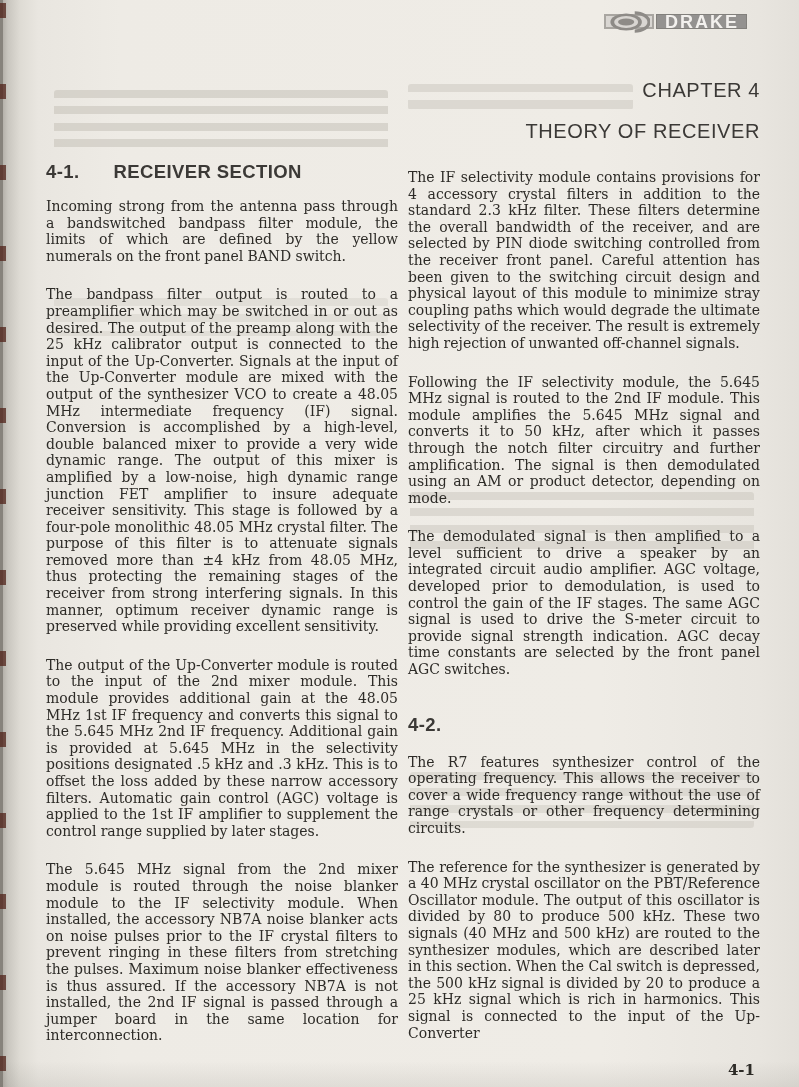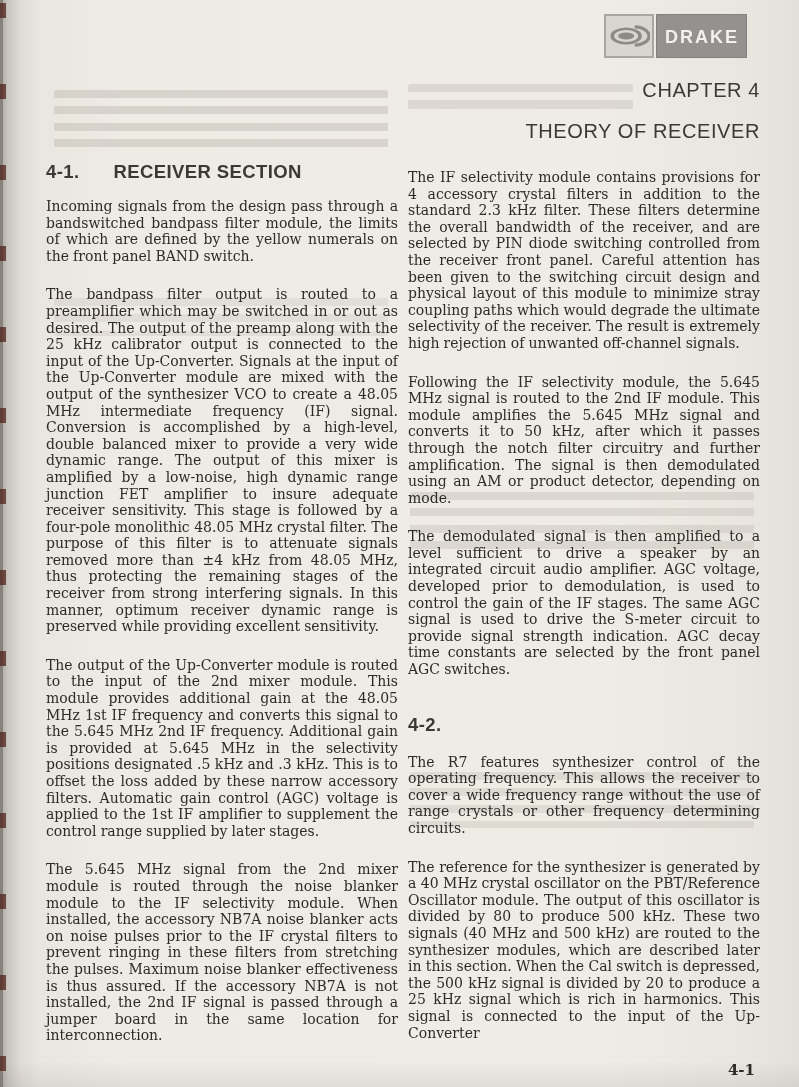--- a/index.html
+++ b/index.html
@@ -30,21 +30,21 @@
       #c6c2b9 0 8px, rgba(0,0,0,0) 8px 16.5px);
     border-radius:3px; }
   .ghost-a { left:54px;  top:90px;  width:334px; height:62px; }
   .ghost-b { left:408px; top:84px;  width:225px; height:26px; opacity:0.45; }
   .ghost-c { left:410px; top:492px; width:344px; height:64px; opacity:0.45; }
   .ghost-d { left:410px; top:772px; width:344px; height:56px; opacity:0.40; }
   .ghost-e { left:54px;  top:298px; width:334px; height:38px; opacity:0.30; }
 
   
   .logo { position:absolute; top:14px; right:52px; z-index:3;
-    display:flex; align-items:stretch; height:44px; }
+    display:flex; align-items:stretch; height:15px; }
   .logo-emblem { width:50px; box-sizing:border-box;
     background:#d9d6d2; border:2px solid #a9a6a1;
     display:flex; align-items:center; justify-content:center; }
   .logo-emblem svg { display:block; }
   .logo-text { box-sizing:border-box; margin-left:2px;
     background:#949290; border:1px solid #82807c;
     color:#f3f1ee; font-family:"Liberation Sans", sans-serif;
     font-weight:bold; font-size:18px; letter-spacing:2px;
     padding:2px 7px 0 8px; display:flex; align-items:center; }
 
@@ -102,21 +102,21 @@
       </svg>
     </span>
     <span class="logo-text">DRAKE</span>
   </div>
 
   <div class="col col-left">
     <h2 class="sec-head">
       <span class="sec-num">4-1.</span>
       <span>RECEIVER SECTION</span>
     </h2>
-    <p>Incoming signals from the design pass through a bandswitched bandpass filter module, the limits of which are defined by the yellow numerals on the front panel BAND switch.</p>
+    <p>Incoming strong from the antenna pass through a bandswitched bandpass filter module, the limits of which are defined by the yellow numerals on the front panel BAND switch.</p>
     <p>The bandpass filter output is routed to a preamplifier which may be switched in or out as desired. The output of the preamp along with the 25 kHz calibrator output is connected to the input of the Up-Converter. Signals at the input of the Up-Converter module are mixed with the output of the synthesizer VCO to create a 48.05 MHz intermediate frequency (IF) signal. Conversion is accomplished by a high-level, double balanced mixer to provide a very wide dynamic range. The output of this mixer is amplified by a low-noise, high dynamic range junction FET amplifier to insure adequate receiver sensitivity. This stage is followed by a four-pole monolithic 48.05 MHz crystal filter. The purpose of this filter is to attenuate signals removed more than ±4 kHz from 48.05 MHz, thus protecting the remaining stages of the receiver from strong interfering signals. In this manner, optimum receiver dynamic range is preserved while providing excellent sensitivity.</p>
     <p>The output of the Up-Converter module is routed to the input of the 2nd mixer module. This module provides additional gain at the 48.05 MHz 1st IF frequency and converts this signal to the 5.645 MHz 2nd IF frequency. Additional gain is provided at 5.645 MHz in the selectivity positions designated .5 kHz and .3 kHz. This is to offset the loss added by these narrow accessory filters. Automatic gain control (AGC) voltage is applied to the 1st IF amplifier to supplement the control range supplied by later stages.</p>
     <p>The 5.645 MHz signal from the 2nd mixer module is routed through the noise blanker module to the IF selectivity module. When installed, the accessory NB7A noise blanker acts on noise pulses prior to the IF crystal filters to prevent ringing in these filters from stretching the pulses. Maximum noise blanker effectiveness is thus assured. If the accessory NB7A is not installed, the 2nd IF signal is passed through a jumper board in the same location for interconnection.</p>
   </div>
 
   <div class="col col-right">
     <div class="chapter-label">CHAPTER 4</div>
     <div class="chapter-title">THEORY OF RECEIVER</div>
     <p>The IF selectivity module contains provisions for 4 accessory crystal filters in addition to the standard 2.3 kHz filter. These filters determine the overall bandwidth of the receiver, and are selected by PIN diode switching controlled from the receiver front panel. Careful attention has been given to the switching circuit design and physical layout of this module to minimize stray coupling paths which would degrade the ultimate selectivity of the receiver. The result is extremely high rejection of unwanted off-channel signals.</p>
     <p>Following the IF selectivity module, the 5.645 MHz signal is routed to the 2nd IF module. This module amplifies the 5.645 MHz signal and converts it to 50 kHz, after which it passes through the notch filter circuitry and further amplification. The signal is then demodulated using an AM or product detector, depending on mode.</p>

